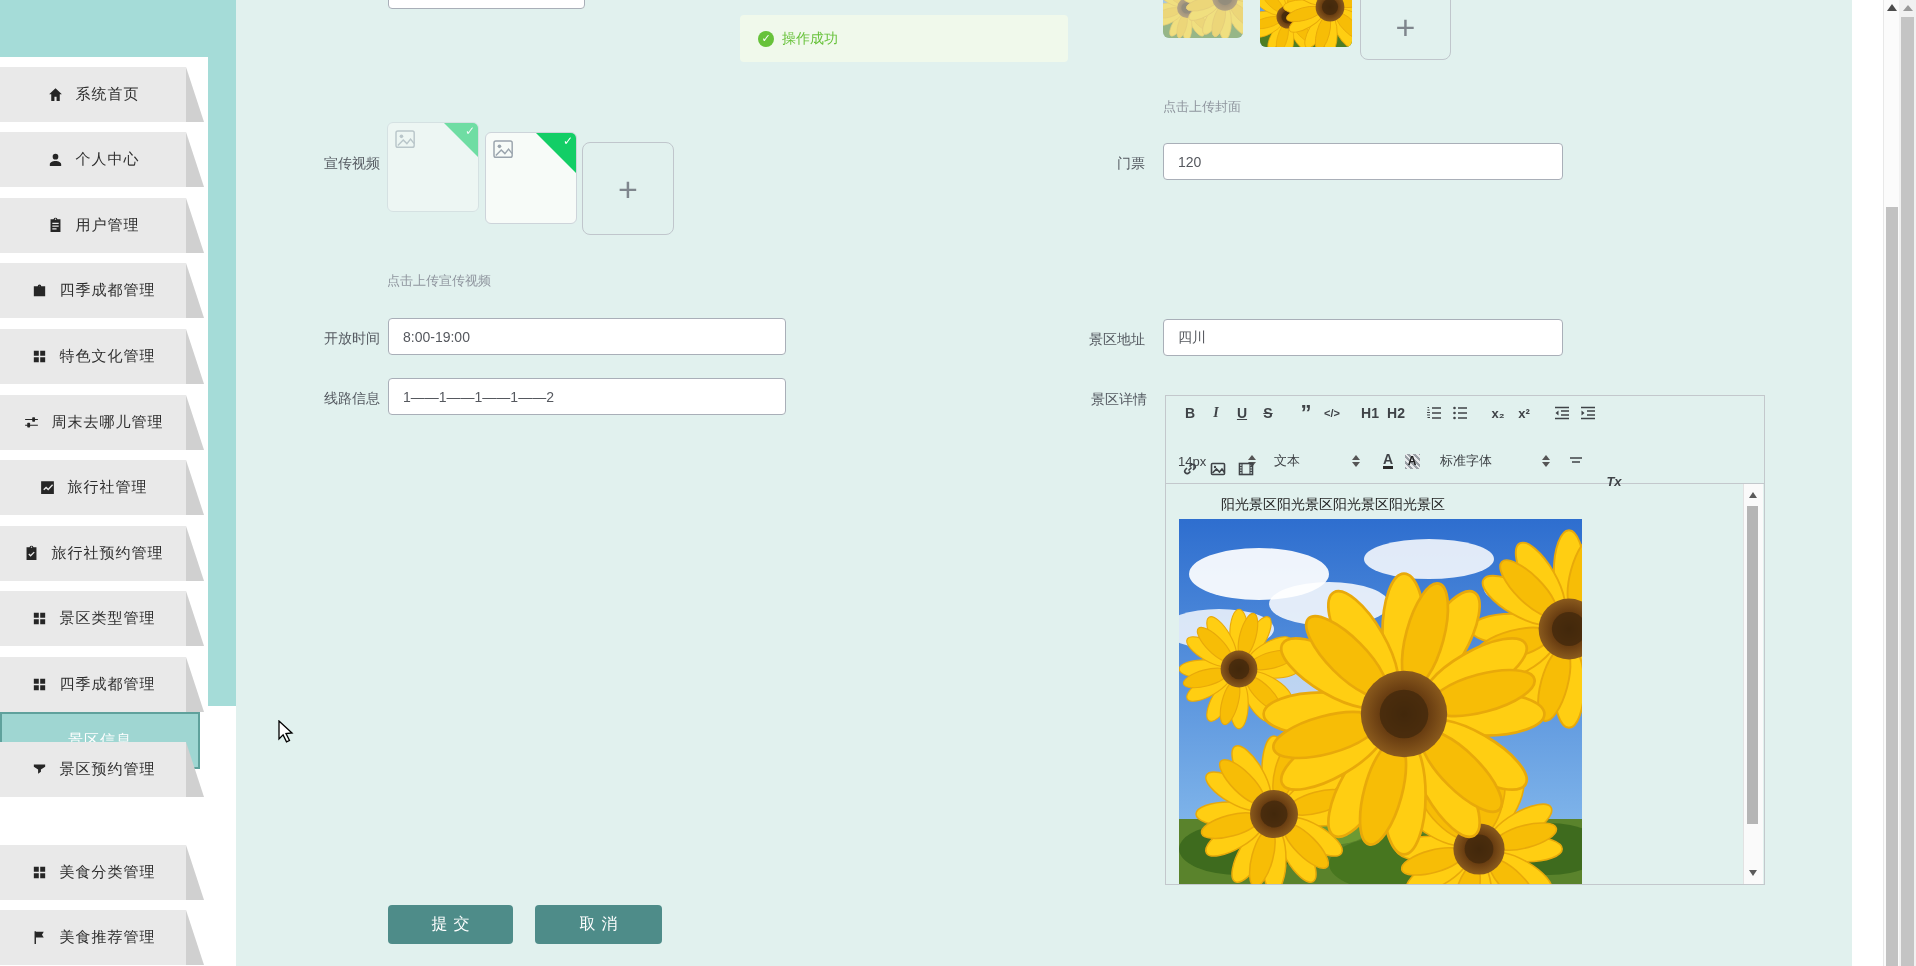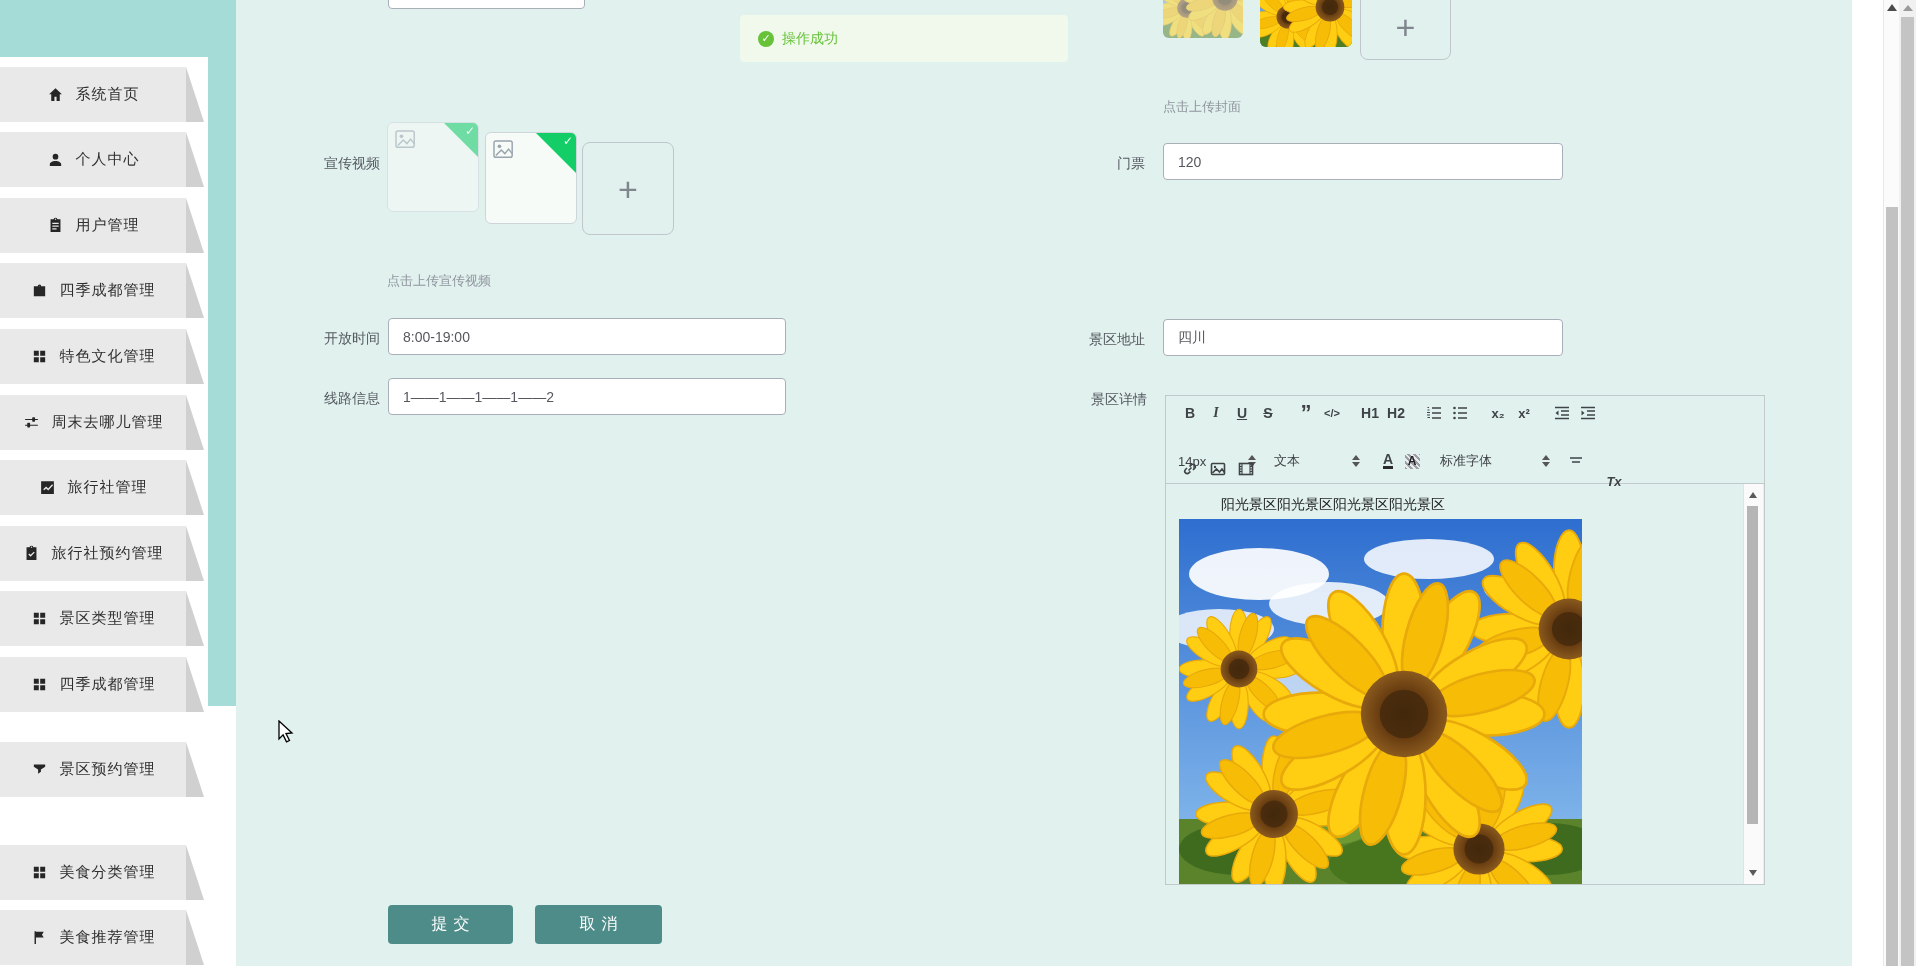--- a/index.html
+++ b/index.html
@@ -433,20 +433,23 @@
   </div>
   <div class="snav" style="top:657px">
     <span class="sic">
         <svg viewBox="0 0 24 24">
           <path d="M4 4h7v7H4zm9 0h7v7h-7zM4 13h7v7H4zm9 0h7v7h-7z"></path>
         </svg>
       </span>
     <span class="slb">四季成都管理</span>
       <span class="fold"></span>
   </div>
+  <div class="snav-sel">
+    <span class="slb">景区信息</span>
+  </div>
   <div class="snav" style="top:742px">
     <span class="sic">
         <svg viewBox="0 0 24 24">
           <path d="M4 5h16v3l-6 4v3l-4 3v-6L4 8z"></path>
         </svg>
       </span>
     <span class="slb">景区预约管理</span>
       <span class="fold"></span>
   </div>
   <div class="snav" style="top:845px">

